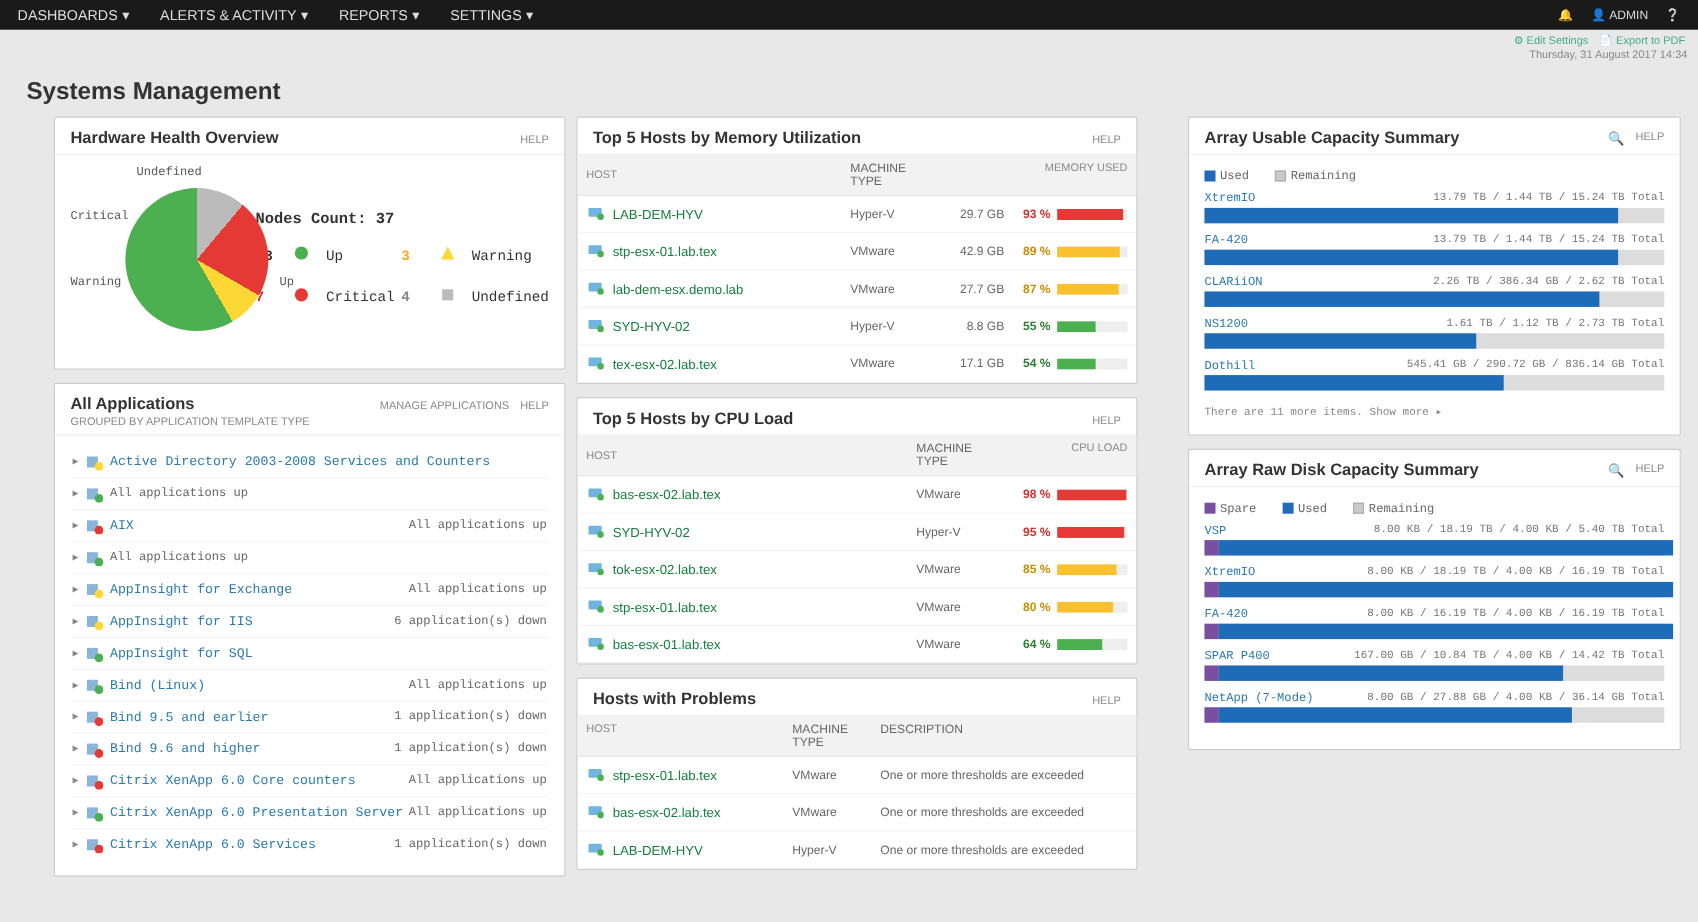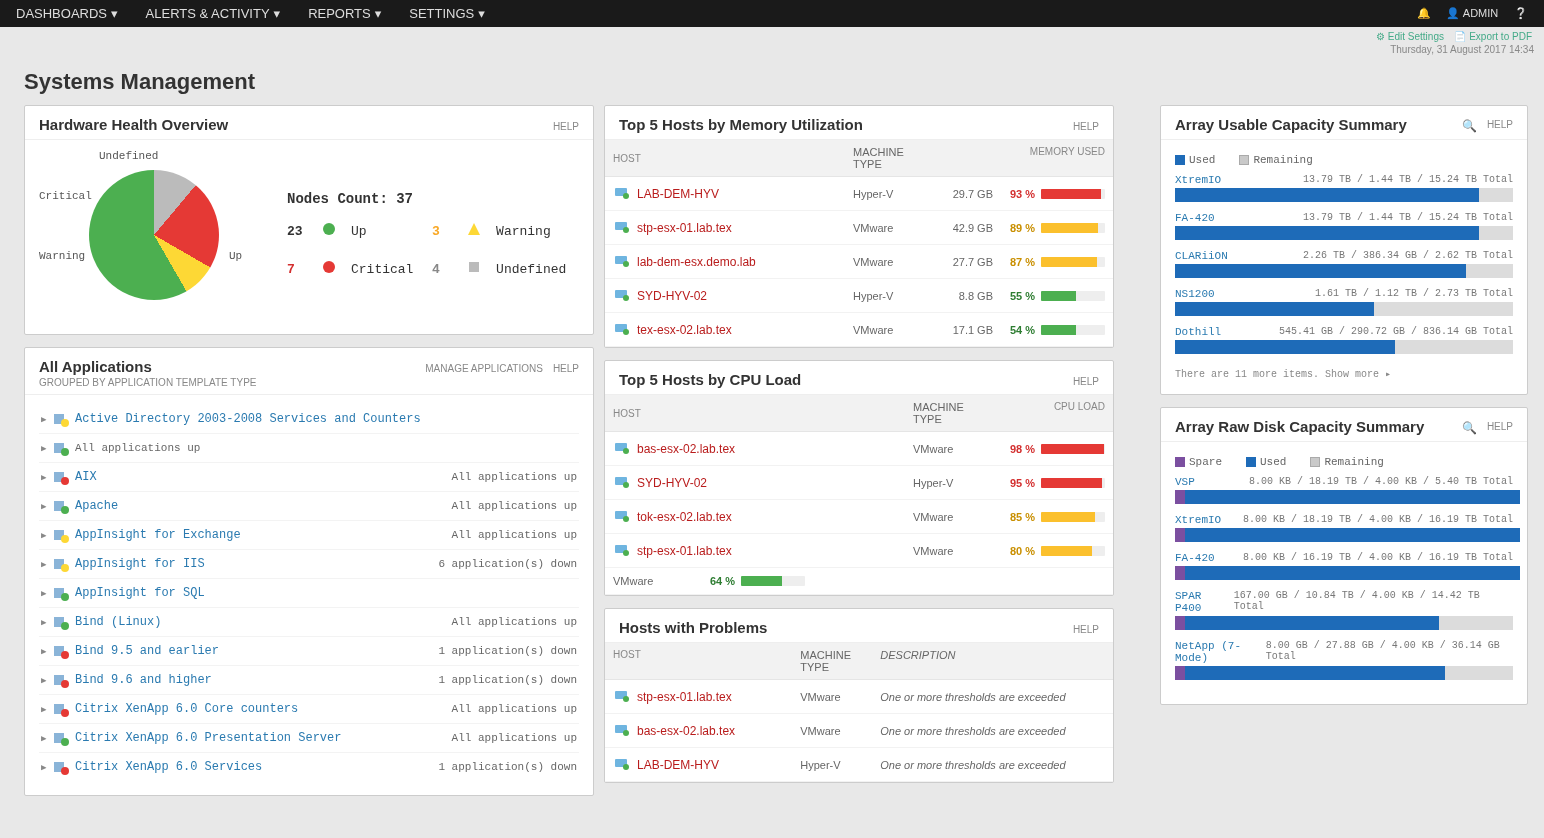--- a/index.html
+++ b/index.html
@@ -4,21 +4,21 @@
 <style>
   * { box-sizing: border-box; margin: 0; padding: 0; }
   body { font-family: Arial, Helvetica, sans-serif; background: #e8e8e8; color: #333; font-size: 12px; width: 1544px; }
   .topbar { background: #1a1a1a; color: #ddd; padding: 6px 16px; display: flex; gap: 28px; align-items: center; font-size: 13px; }
   .topbar .nav-item { cursor: pointer; display: flex; align-items: flex-end; gap: 4px; }
   .topbar .spacer { flex: 1; }
   .topbar .right { display: flex; gap: 16px; align-items: center; font-size: 11px; }
   .page-title { font-size: 22px; font-weight: bold; padding: 14px 24px 10px 24px; color: #333; }
   .content { display: flex; gap: 10px; padding: 0 16px 20px 24px; align-items: flex-start; }
   .col { display: flex; flex-direction: column; gap: 12px; }
-  .col-left { width: 570px; }
+  .col-left { width: 465px; margin-left: 25px; }
   .col-mid { width: 510px; }
   .col-right { flex: 1; padding-left: 36px; }
   .panel { background: #fff; border: 1px solid #ccc; border-radius: 2px; }
   .panel-header { display: flex; justify-content: space-between; align-items: baseline; padding: 10px 14px 6px 14px; border-bottom: 1px solid #eee; }
   .panel-title { font-size: 15px; font-weight: bold; color: #333; }
   .panel-sub { font-size: 10px; color: #888; text-transform: uppercase; margin-top: 2px; }
   .panel-links { font-size: 10px; color: #888; text-transform: uppercase; display: flex; gap: 10px; }
   .panel-links span { cursor: pointer; }
   .panel-body { padding: 10px 14px 14px 14px; font-family: Liberation Mono, monospace; }
 
@@ -40,35 +40,35 @@
   .app-row:first-child { border-top: none; }
   .app-row .tri { color: #888; width: 12px; font-size: 9px; }
   .app-row .app-ic { width: 22px; display: flex; }
   .app-row .app-name { flex: 1; color: #2a7ab0; cursor: pointer; }
   .app-row .app-status { color: #666; font-size: 11px; text-align: right; }
 
   
   .tbl-head { display: flex; background: #f2f2f2; color: #888; font-size: 10px; text-transform: uppercase; padding: 6px 8px; border-bottom: 1px solid #e5e5e5; }
   .host-row { display: flex; align-items: center; padding: 7px 8px; border-bottom: 1px solid #f2f2f2; font-size: 12px; }
   .host-row .h-ic { width: 24px; }
-  .host-row .h-name { color: #b91c1c; cursor: pointer; }
+  .host-row .h-name { color: #15803d; cursor: pointer; }
   .c-host { flex: 1.4; display:flex; align-items:center; }
   .c-type { width: 80px; color: #666; font-size: 11px; }
   .c-mem { width: 60px; color: #666; font-size: 11px; text-align: right; }
   .c-pct { width: 42px; font-size: 11px; text-align: right; font-weight: bold; }
   .c-bar { width: 70px; padding-left: 6px; }
   .bar { height: 10px; background: #eee; border-radius: 1px; overflow: hidden; }
   .bar > div { height: 100%; }
   .bar .red { background: #e53935; }
   .bar .yel { background: #fbc02d; }
   .bar .grn { background: #4caf50; }
   .pct-red { color: #d32f2f; }
   .pct-yel { color: #c98f00; }
   .pct-grn { color: #2e7d32; }
-  .c-desc { flex: 1.2; color: #666; font-size: 11px; font-style: italic; }
+  .c-desc { flex: 1.2; color: #666; font-size: 11px; }
 
   
   .legend-row { display: flex; gap: 24px; font-size: 11px; color: #666; padding: 4px 0 8px 0;}
   .sw { width: 10px; height: 10px; display: inline-block; margin-right: 4px; vertical-align: middle; }
   .sw.blue { background: #1e6bb8; }
   .sw.purple { background: #7b4fa0; }
   .sw.grey { background: #c9c9c9; border:1px solid #aaa; }
   .cap-item { margin-bottom: 10px; }
   .cap-top { display: flex; justify-content: space-between; font-size: 10px; color: #777; margin-bottom: 2px; }
   .cap-name { color: #2a7ab0; font-size: 11px; cursor:pointer; }
@@ -215,21 +215,20 @@
       <span class="app-status">All applications up</span>
     </div>
           <div class="app-row">
       <span class="tri">▶</span>
       <span class="app-ic">
               <svg class="sicon">
                 <rect x="1" y="3" width="10" height="10" fill="#8ab4d8"></rect>
                 <circle cx="12" cy="12" r="4" fill="#4caf50"></circle>
               </svg>
             </span>
-      <span class="app-name">Apache</span>
       <span class="app-status">All applications up</span>
     </div>
           <div class="app-row">
       <span class="tri">▶</span>
       <span class="app-ic">
               <svg class="sicon">
                 <rect x="1" y="3" width="10" height="10" fill="#8ab4d8"></rect>
                 <circle cx="12" cy="12" r="4" fill="#fdd835"></circle>
               </svg>
             </span>
@@ -506,20 +505,27 @@
               </div>
       <div class="c-type">VMware</div>
       <div class="c-pct pct-yel">80 %</div>
       <div class="c-bar">
                 <div class="bar">
                   <div class="yel" style="width:80%"></div>
                 </div>
               </div>
     </div>
             <div class="host-row">
+      <div class="c-host">
+                <span class="h-ic"><svg class="sicon">
+                    <rect x="2" y="4" width="12" height="8" rx="1" fill="#6fb5e0"></rect>
+                    <circle cx="13" cy="12" r="3" fill="#4caf50"></circle>
+                  </svg></span>
+                <span class="h-name">bas-esx-01.lab.tex</span>
+              </div>
       <div class="c-type">VMware</div>
       <div class="c-pct pct-grn">64 %</div>
       <div class="c-bar">
                 <div class="bar">
                   <div class="grn" style="width:64%"></div>
                 </div>
               </div>
     </div>
           </div>
       </div>

